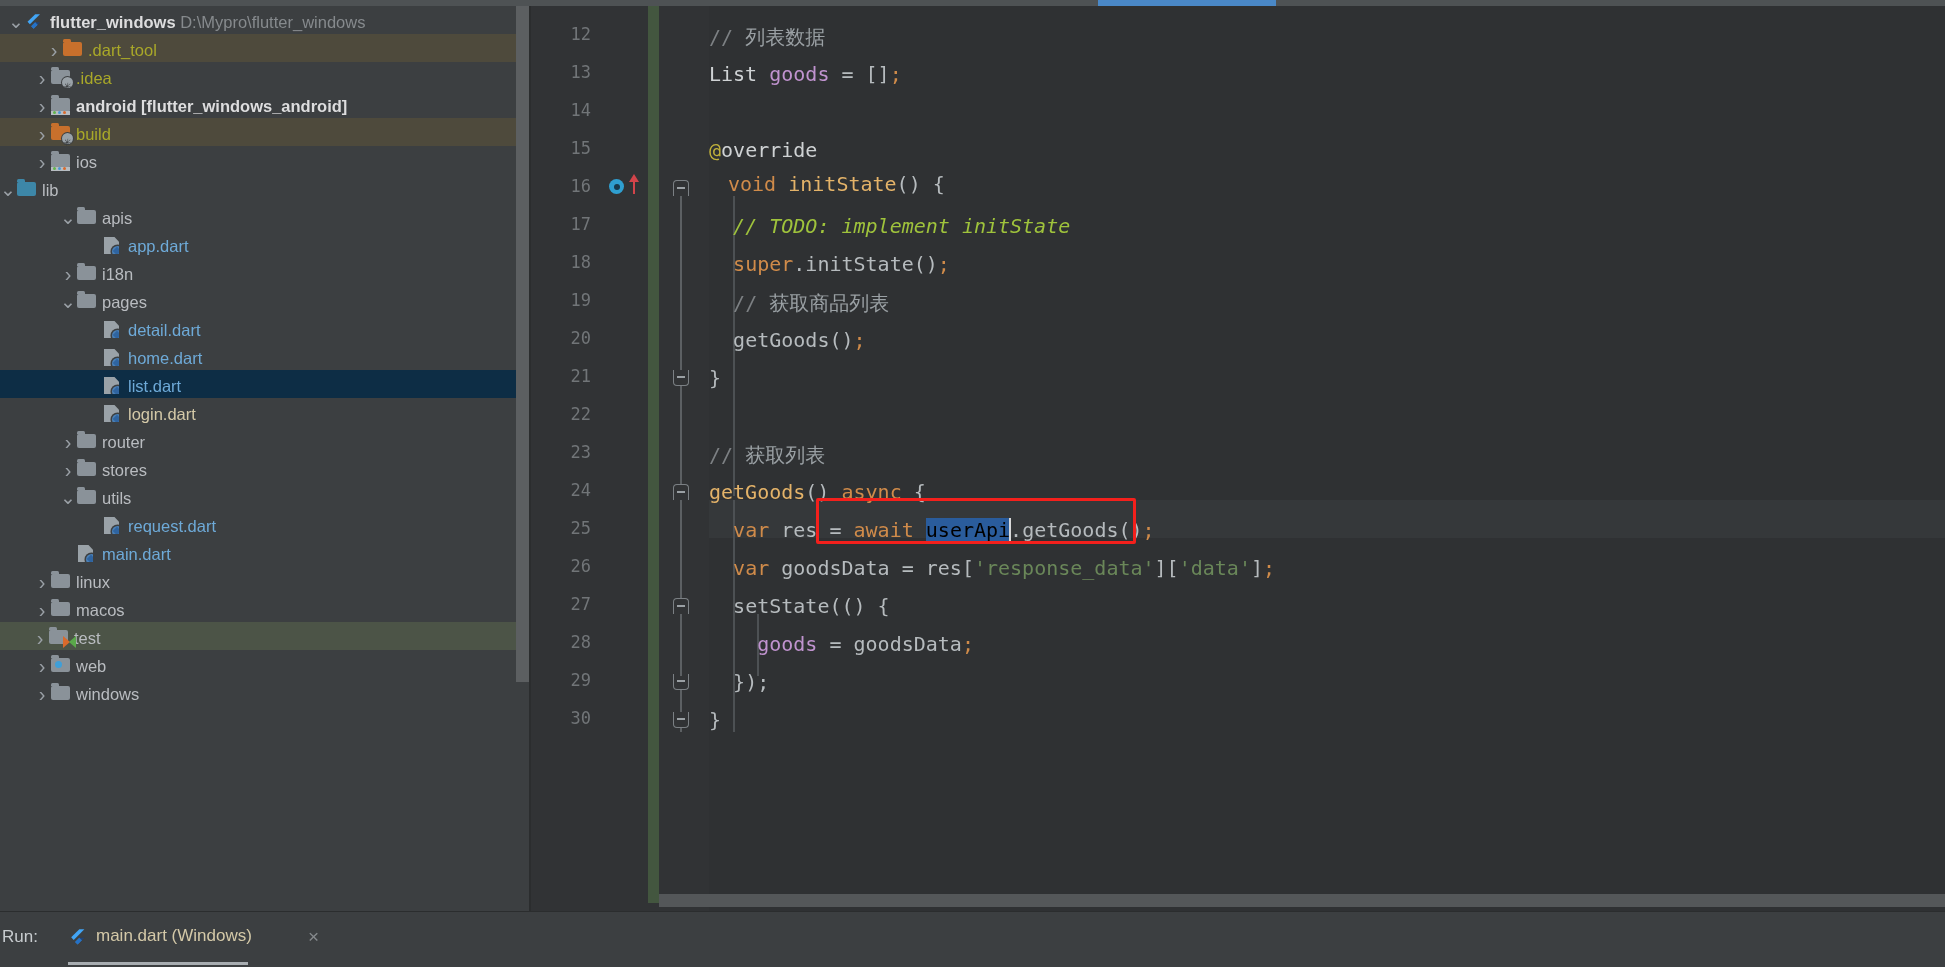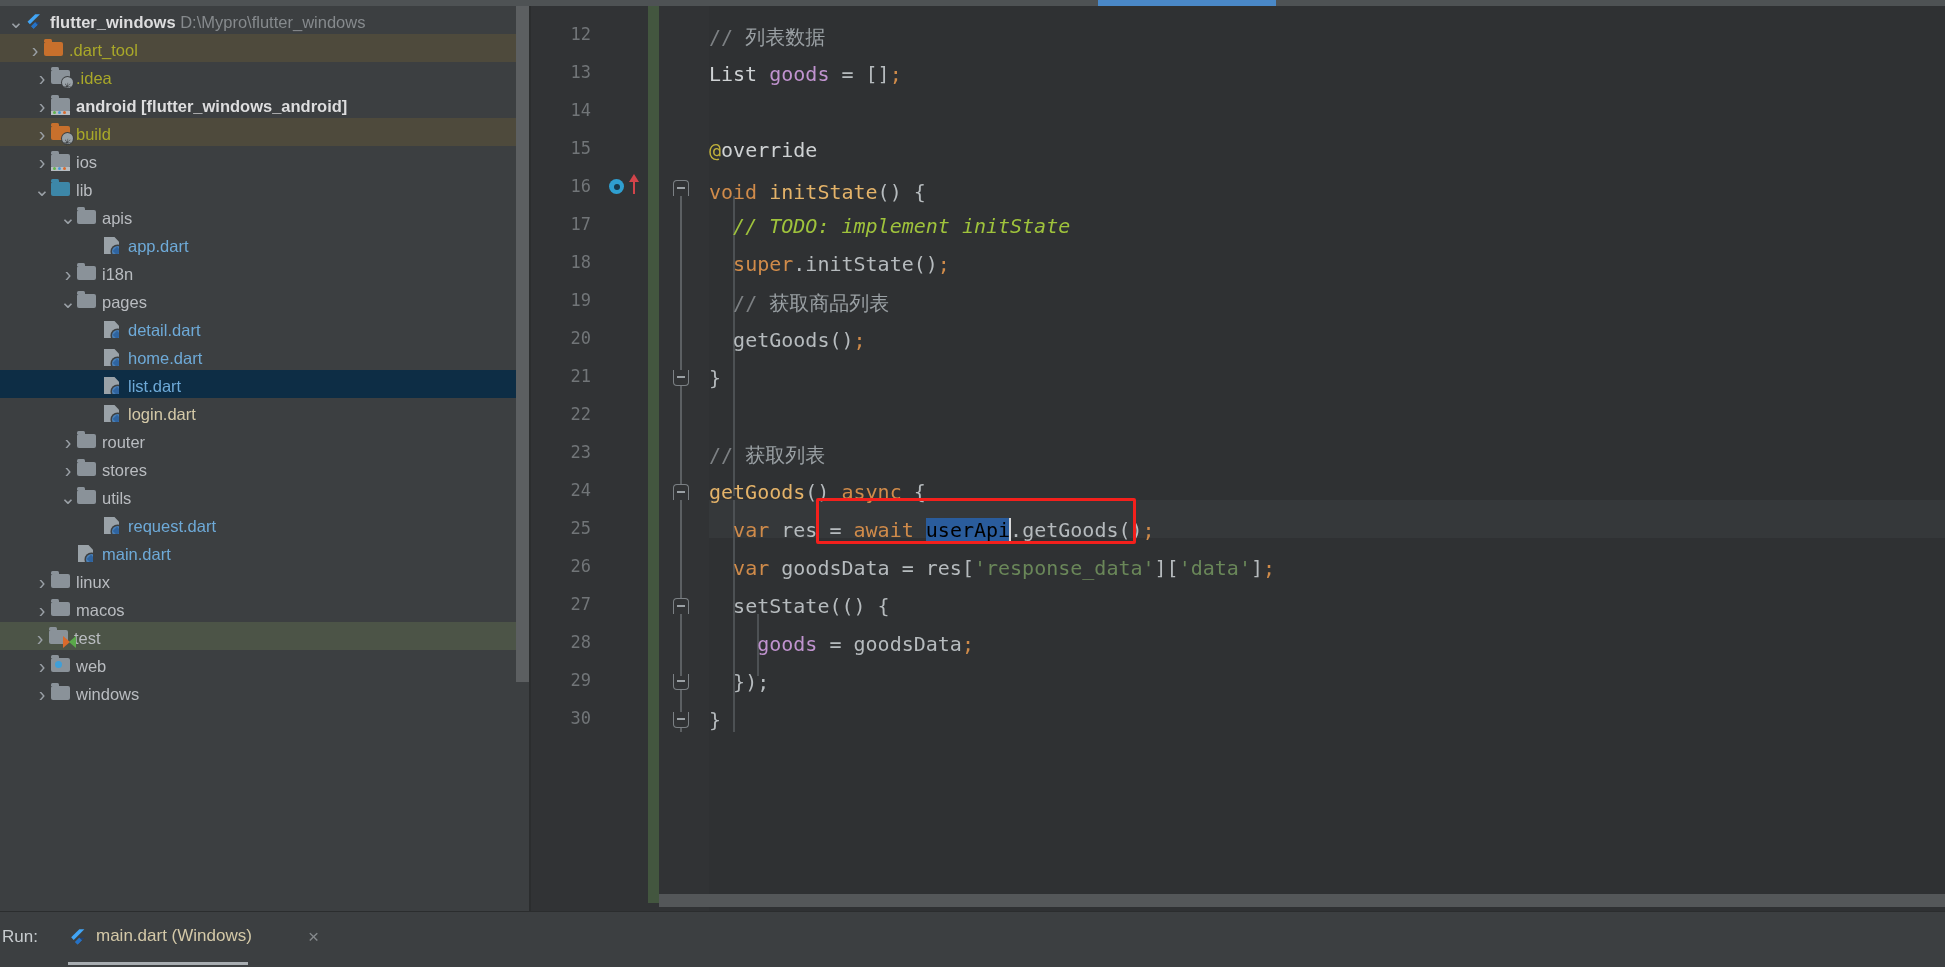--- a/index.html
+++ b/index.html
@@ -136,34 +136,34 @@
     <div class="tab-indicator" style="left:1098px; width:178px;"></div>
   </div>
 
   <div class="sidebar">
     <div class="tree" id="tree">
         <div class="row" style="padding-left: 8px;"><span class="arrow" style="font-size: 19px; line-height: 20px;">⌄</span><span class="ico"><svg class="flutterlogo" viewBox="0 0 24 24">
               <path d="M14.3 1.5 4 11.8l3.2 3.2L20.7 1.5z" fill="#42a5f5"></path>
               <path d="M14.3 12.3 8.9 17.7l3.2 3.2 5.4-5.4z" fill="#42a5f5"></path>
               <path d="M8.9 17.7 12.1 20.9 20.7 12.3h-6.4z" fill="#0d47a1" opacity=".55"></path>
             </svg></span><span class="lbl bold">flutter_windows</span> <span class="lbl path">D:\Mypro\flutter_windows</span></div>
-        <div class="row hl-build" style="padding-left: 27px;"><span class="arrow" style="font-size: 20px;">›</span><span class="ico"><i class="fold orange"></i></span><span class="lbl olive">.dart_tool</span></div>
+        <div class="row hl-build" style="padding-left: 46px;"><span class="arrow" style="font-size: 20px;">›</span><span class="ico"><i class="fold orange"></i></span><span class="lbl olive">.dart_tool</span></div>
         <div class="row" style="padding-left: 34px;"><span class="arrow" style="font-size: 20px;">›</span><span class="ico"><i class="fold grey"></i><i class="badge fan"></i></span><span class="lbl olive">.idea</span></div>
         <div class="row" style="padding-left: 34px;"><span class="arrow" style="font-size: 20px;">›</span><span class="ico"><i class="fold grey"></i><i class="andbar"></i><i class="dots">
               <i></i>
               <i></i>
               <i></i>
             </i></span><span class="lbl bold">android [flutter_windows_android]</span></div>
         <div class="row hl-build" style="padding-left: 34px;"><span class="arrow" style="font-size: 20px;">›</span><span class="ico"><i class="fold orange"></i><i class="badge fan"></i></span><span class="lbl olive">build</span></div>
         <div class="row" style="padding-left: 34px;"><span class="arrow" style="font-size: 20px;">›</span><span class="ico"><i class="fold grey"></i><i class="andbar"></i><i class="dots">
               <i></i>
               <i></i>
               <i></i>
             </i></span><span class="lbl grey">ios</span></div>
-        <div class="row" style="padding-left: 34px;"><span class="arrow" style="font-size: 19px; line-height: 20px;">⌄</span><span class="ico"><i class="fold teal"></i></span><span class="lbl grey">lib</span></div>
+        <div class="row" style=""><span class="arrow" style="font-size: 19px; line-height: 20px;">⌄</span><span class="ico"><i class="fold teal"></i></span><span class="lbl grey">lib</span></div>
         <div class="row" style="padding-left: 60px;"><span class="arrow" style="font-size: 19px; line-height: 20px;">⌄</span><span class="ico"><i class="fold grey"></i></span><span class="lbl grey">apis</span></div>
         <div class="row" style="padding-left: 86px;"><span class="arrow blank">&nbsp;</span><span class="ico"><i class="dartico"></i></span><span class="lbl blue">app.dart</span></div>
         <div class="row" style="padding-left: 60px;"><span class="arrow" style="font-size: 20px;">›</span><span class="ico"><i class="fold grey"></i></span><span class="lbl grey">i18n</span></div>
         <div class="row" style="padding-left: 60px;"><span class="arrow" style="font-size: 19px; line-height: 20px;">⌄</span><span class="ico"><i class="fold grey"></i></span><span class="lbl grey">pages</span></div>
         <div class="row" style="padding-left: 86px;"><span class="arrow blank">&nbsp;</span><span class="ico"><i class="dartico"></i></span><span class="lbl blue">detail.dart</span></div>
         <div class="row" style="padding-left: 86px;"><span class="arrow blank">&nbsp;</span><span class="ico"><i class="dartico"></i></span><span class="lbl blue">home.dart</span></div>
         <div class="row sel" style="padding-left: 86px;"><span class="arrow blank">&nbsp;</span><span class="ico"><i class="dartico"></i></span><span class="lbl blue">list.dart</span></div>
         <div class="row" style="padding-left: 86px;"><span class="arrow blank">&nbsp;</span><span class="ico"><i class="dartico"></i></span><span class="lbl tan">login.dart</span></div>
         <div class="row" style="padding-left: 60px;"><span class="arrow" style="font-size: 20px;">›</span><span class="ico"><i class="fold grey"></i></span><span class="lbl grey">router</span></div>
         <div class="row" style="padding-left: 60px;"><span class="arrow" style="font-size: 20px;">›</span><span class="ico"><i class="fold grey"></i></span><span class="lbl grey">stores</span></div>
@@ -231,21 +231,21 @@
 
     <div class="code">
       <div class="indentguide" style="left:24px; top:190px; height:300px;"></div>
       <div class="indentguide" style="left:24px; top:494px; height:232px;"></div>
       <div class="indentguide" style="left:48px; top:608px; height:62px;"></div>
 
       <div class="cl" style="top:18px;"><span class="c-com">// </span><span class="c-comcn">列表数据</span></div>
       <div class="cl" style="top:56px;"><span class="c-type">List</span> <span class="c-fld">goods</span> <span class="c-plain">=</span> <span class="c-punc">[]</span><span class="c-semi">;</span></div>
       <div class="cl" style="top:94px;"></div>
       <div class="cl" style="top:132px;"><span class="c-anno">@</span><span class="c-white">override</span></div>
-      <div class="cl" style="top:174px;"><span class="c-kw">void</span> <span class="c-fn">initState</span><span class="c-punc">() {</span></div>
+      <div class="cl" style="top:166px;margin-left:19px;"><span class="c-kw">void</span> <span class="c-fn">initState</span><span class="c-punc">() {</span></div>
       <div class="cl" style="top:208px;">  <span class="c-todoslash">// </span><span class="c-todo">TODO: implement initState</span></div>
       <div class="cl" style="top:246px;">  <span class="c-kw">super</span><span class="c-plain">.</span><span class="c-method">initState</span><span class="c-punc">()</span><span class="c-semi">;</span></div>
       <div class="cl" style="top:284px;">  <span class="c-com">// </span><span class="c-comcn">获取商品列表</span></div>
       <div class="cl" style="top:322px;">  <span class="c-method">getGoods</span><span class="c-punc">()</span><span class="c-semi">;</span></div>
       <div class="cl" style="top:360px;"><span class="c-punc">}</span></div>
       <div class="cl" style="top:398px;"></div>
       <div class="cl" style="top:436px;"><span class="c-com">// </span><span class="c-comcn">获取列表</span></div>
       <div class="cl" style="top:474px;"><span class="c-fn">getGoods</span><span class="c-punc">()</span> <span class="c-kw">async</span> <span class="c-punc">{</span></div>
       <div class="cl" style="top:512px;">  <span class="c-kw">var</span> <span class="c-plain">res</span> <span class="c-plain">=</span> <span class="c-kw">await</span> <span class="sel-blue">userApi</span><span class="caret"></span><span class="c-plain">.</span><span class="c-method">getGoods</span><span class="c-punc">()</span><span class="c-semi">;</span></div>
       <div class="cl" style="top:550px;">  <span class="c-kw">var</span> <span class="c-plain">goodsData</span> <span class="c-plain">=</span> <span class="c-plain">res</span><span class="c-punc">[</span><span class="c-str">'response_data'</span><span class="c-punc">][</span><span class="c-str">'data'</span><span class="c-punc">]</span><span class="c-semi">;</span></div>

